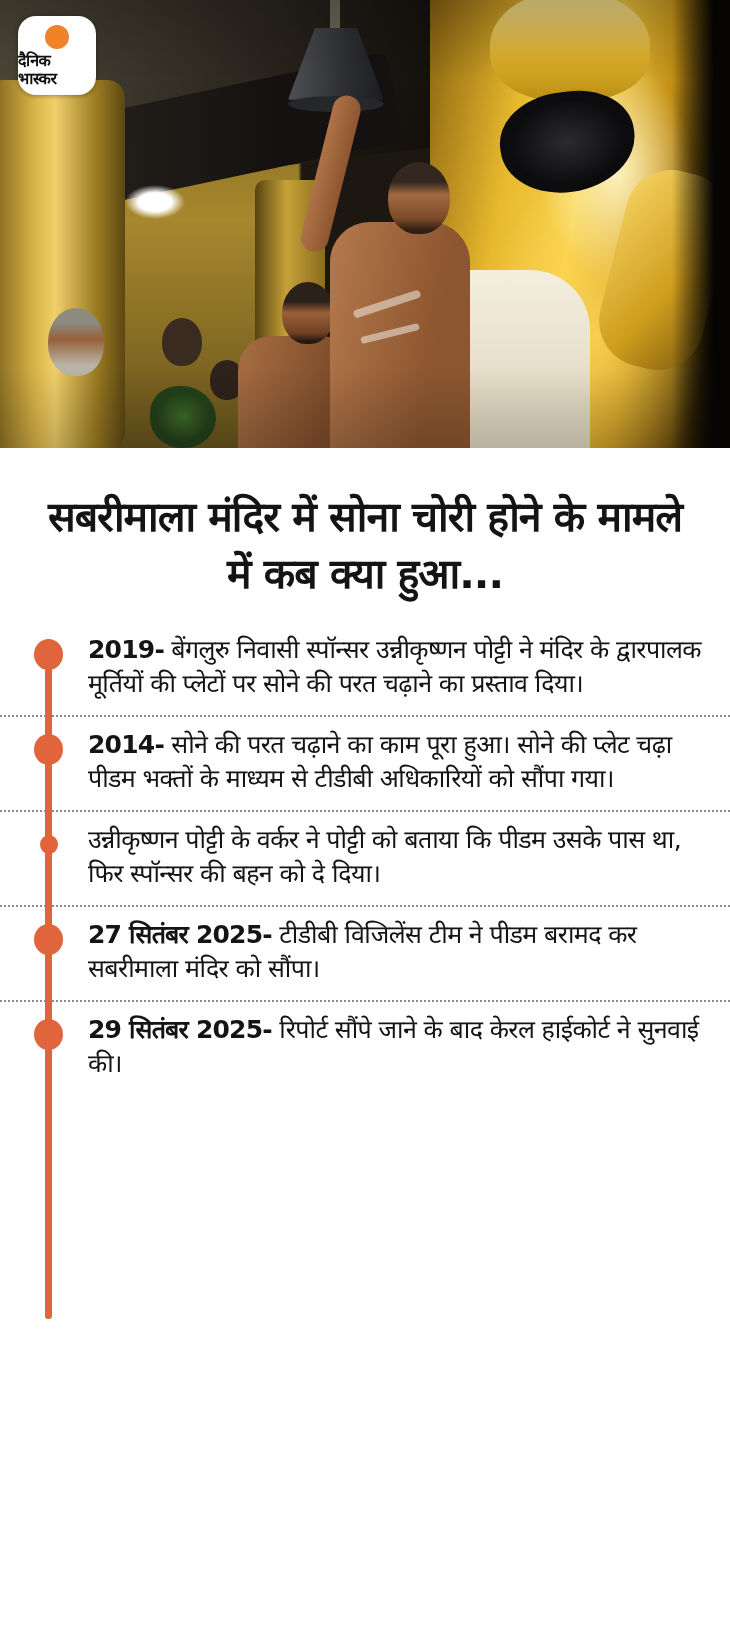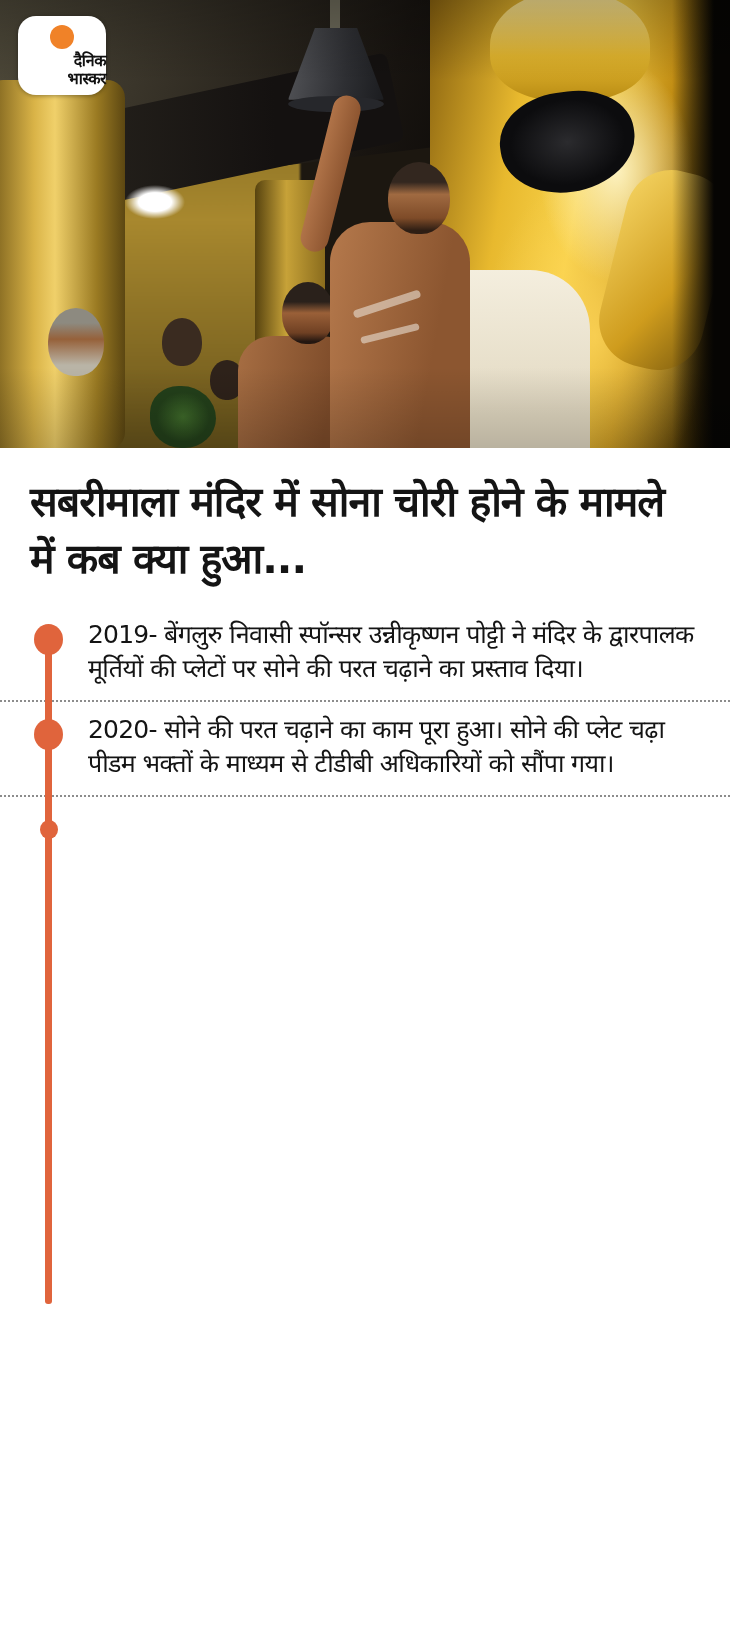--- a/index.html
+++ b/index.html
@@ -97,41 +97,41 @@
     background:linear-gradient(100deg,#9c623,#7a4a1e 75%); border-radius:30px 30px 0 0; }
   .bg-head1 { left:162px; top:318px; width:40px; height:48px; background:#3a2b20; }
   .bg-head2 { left:210px; top:360px; width:34px; height:40px; background:#2e221a; }
   .leaves { left:150px; top:386px; width:66px; height:62px;
     background:radial-gradient(closest-side,#3f6b2a,#23401a 80%); border-radius:45% 55% 50% 50%; }
   .photo-vignette { left:0; top:0; width:730px; height:448px;
     background:linear-gradient(180deg,rgba(0,0,0,.25),rgba(0,0,0,0) 18%,rgba(0,0,0,0) 82%,rgba(0,0,0,.18)); }
 
   
   .logo {
-    position:absolute; left:18px; top:16px; width:88px; height:79px;
-    background:#ffffff; border-radius:18px; text-align:right; z-index:5;
+    position:absolute; left:18px; top:16px; width:78px; height:79px;
+    background:#ffffff; border-radius:18px; text-align:left; z-index:5;
     box-shadow:0 1px 4px rgba(0,0,0,.35);
   }
   .logo-sun { width:24px; height:24px; border-radius:50%; margin:9px auto 3px; }
   .logo-text { font-weight:bold; color:#111; font-size:16px; line-height:1.12; letter-spacing:-.5px; }
 
   
   .headline {
-    padding:26px 30px 12px; text-align:left;
+    padding:41px 30px 12px; text-align:center;
     font-size:41px; line-height:1.4; font-weight:bold; color:#141414;
     letter-spacing:-1px;
   }
 
   
   .timeline { position:relative; padding:6px 0 0; }
   .tl-line { position:absolute; left:45px; width:7px; background:#e0643c; border-radius:3px; z-index:1; }
   .entry { position:relative; padding:11px 26px 13px 88px; }
   .entry:not(:last-child) { border-bottom:2px dotted #8c8c8c; }
   .entry p { font-size:25px; line-height:1.38; color:#141414; letter-spacing:-.6px; }
-  .entry .date { font-weight:normal; letter-spacing:-.8px;text-align:center; }
+  .entry .date { font-weight:bold; letter-spacing:-.8px;text-align:center; }
   .dot {
     position:absolute; background:#e0643c; border-radius:50%; z-index:2;
   }
   .dot-large { left:34px; top:17px; width:29px; height:31px; }
   .dot-small { left:40px; top:23px; width:18px; height:19px; }
 </style>
 </head>
 <body>
 
 <div class="page">
@@ -179,27 +179,38 @@
     <div class="tl-line" style="background: rgb(224, 100, 60); top: 38.5px; height: 665px;"></div>
 
     <div class="entry">
       <span class="dot dot-large" style="background: rgb(224, 100, 60);"></span>
       <p><span class="date">2019-</span>
          <span>बेंगलुरु निवासी स्पॉन्सर उन्नीकृष्णन पोट्टी ने मंदिर के द्वारपालक मूर्तियों की प्लेटों पर सोने की परत चढ़ाने का प्रस्ताव दिया।</span></p>
     </div>
 
     <div class="entry">
       <span class="dot dot-large" style="background: rgb(224, 100, 60);"></span>
-      <p><span class="date">2020-</span>
+      <p><span class="date">2014-</span>
          <span>सोने की परत चढ़ाने का काम पूरा हुआ। सोने की प्लेट चढ़ा पीडम भक्तों के माध्यम से टीडीबी अधिकारियों को सौंपा गया।</span></p>
     </div>
 
 
 
 
     <div class="entry">
       <span class="dot dot-small" style="background: rgb(224, 100, 60);"></span>
-    </div>
-
-
+      <p><span class="date"></span><span>उन्नीकृष्णन पोट्टी के वर्कर ने पोट्टी को बताया कि पीडम उसके पास था, फिर स्पॉन्सर की बहन को दे दिया।</span></p>
+    </div>
+
+    <div class="entry">
+      <span class="dot dot-large" style="background: rgb(224, 100, 60);"></span>
+      <p><span class="date">27 सितंबर 2025-</span>
+         <span>टीडीबी विजिलेंस टीम ने पीडम बरामद कर सबरीमाला मंदिर को सौंपा।</span></p>
+    </div>
+
+    <div class="entry">
+      <span class="dot dot-large" style="background: rgb(224, 100, 60);"></span>
+      <p><span class="date">29 सितंबर 2025-</span>
+         <span>रिपोर्ट सौंपे जाने के बाद केरल हाईकोर्ट ने सुनवाई की।</span></p>
+    </div>
   </div>
 
 </div>
 
 </body></html>

